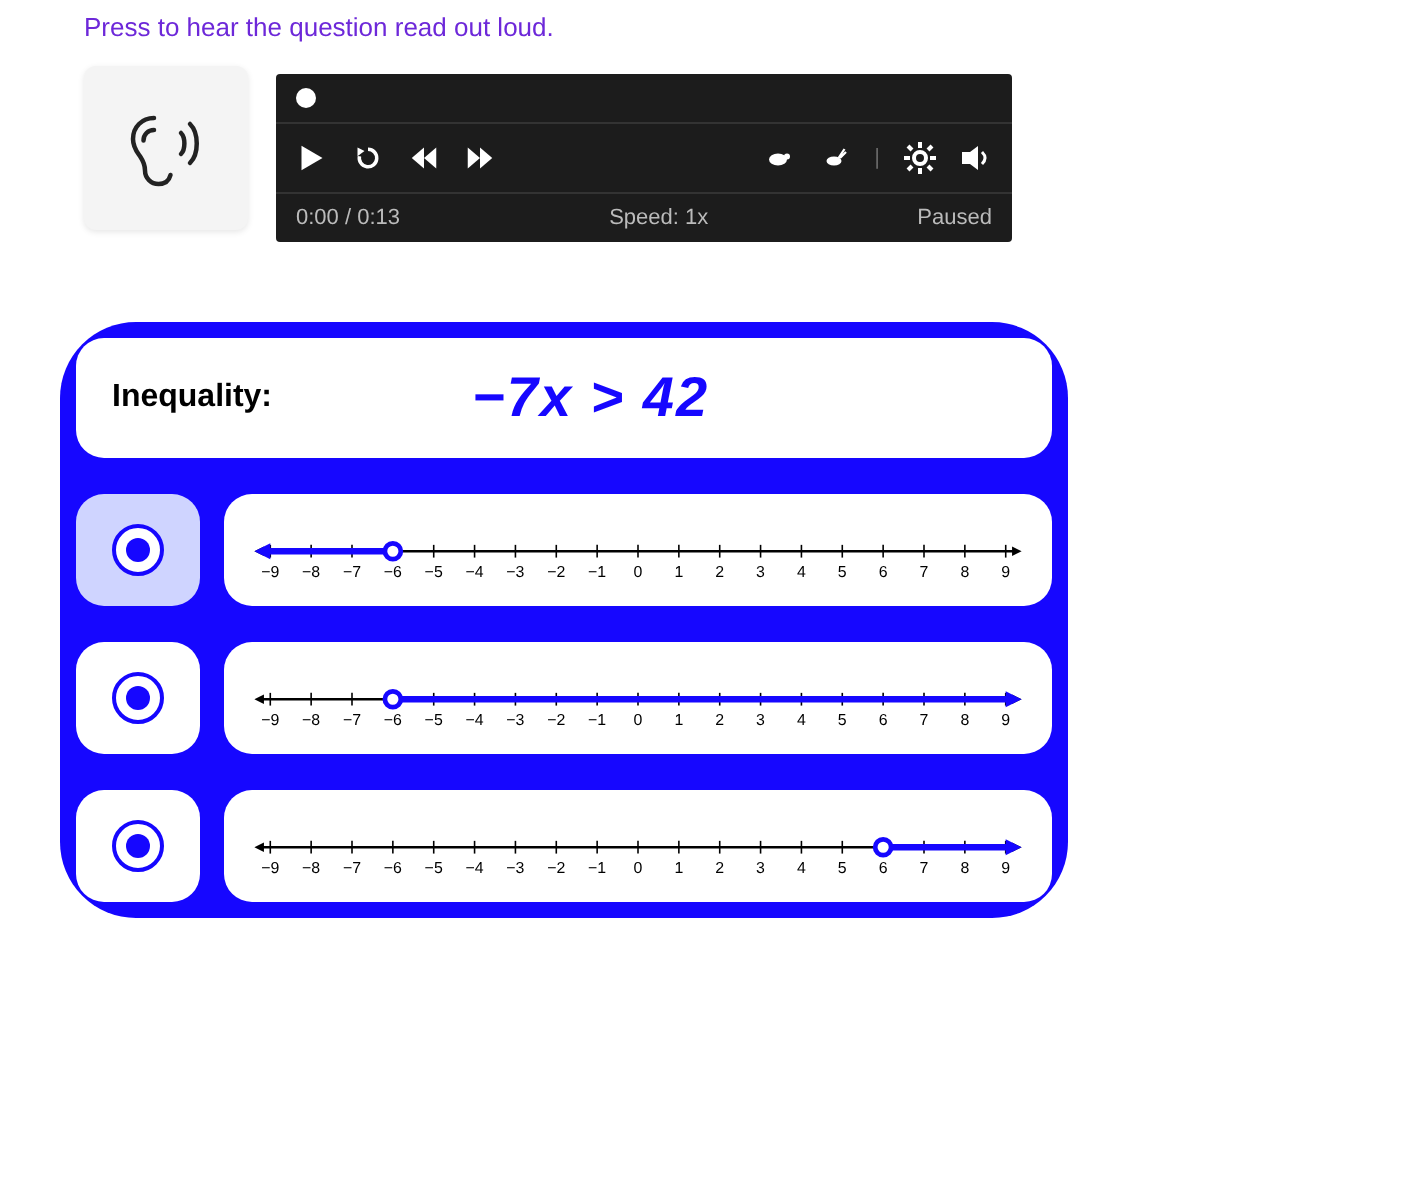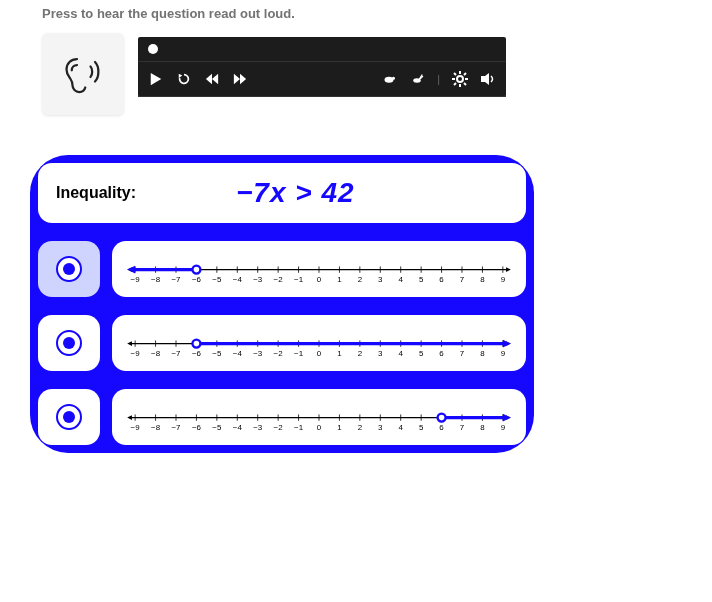--- a/index.html
+++ b/index.html
@@ -5,23 +5,23 @@
   body {
     margin: 0;
     padding: 0;
     font-family: Arial, sans-serif;
     background: #fff;
     width: 712px;
     height: 602px;
     overflow: hidden;
   }
   .instruction {
-    color: #737373;
+    color: #6d28d9;
     font-size: 13px;
-    font-weight: bold;
+    font-weight: normal;
     margin: 6px 0 0 42px;
   }
   .audio-row {
     display: flex;
     align-items: flex-start;
     margin: 12px 0 0 42px;
     gap: 14px;
   }
   .ear-box {
     width: 82px;
@@ -218,20 +218,25 @@
               <line x1="12" y1="4" x2="14" y2="2"></line>
             </g>
           </svg>
       </span>
       <span class="pc-icon">
         <svg viewBox="0 0 16 16" width="16" height="16">
             <polygon points="1,5 5,5 9,2 9,14 5,11 1,11" fill="#fff"></polygon>
             <path d="M11 5c2 2 2 4 0 6" fill="none" stroke="#fff" stroke-width="1.5"></path>
           </svg>
       </span>
+    </div>
+    <div class="player-footer">
+      <span>0:00 / 0:13</span>
+      <span>Speed: 1x</span>
+      <span>Paused</span>
     </div>
   </div>
 </div>
 
 <div class="card">
   <div class="ineq-row">
     <span class="ineq-label">Inequality:</span>
     <span class="ineq-expr">−7x &gt; 42</span>
   </div>
   <div id="options-container">

